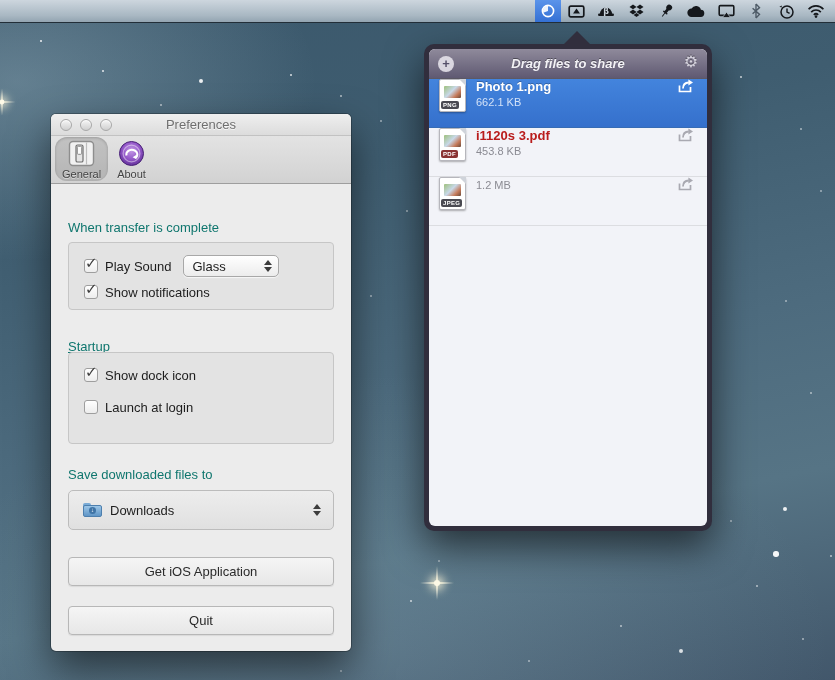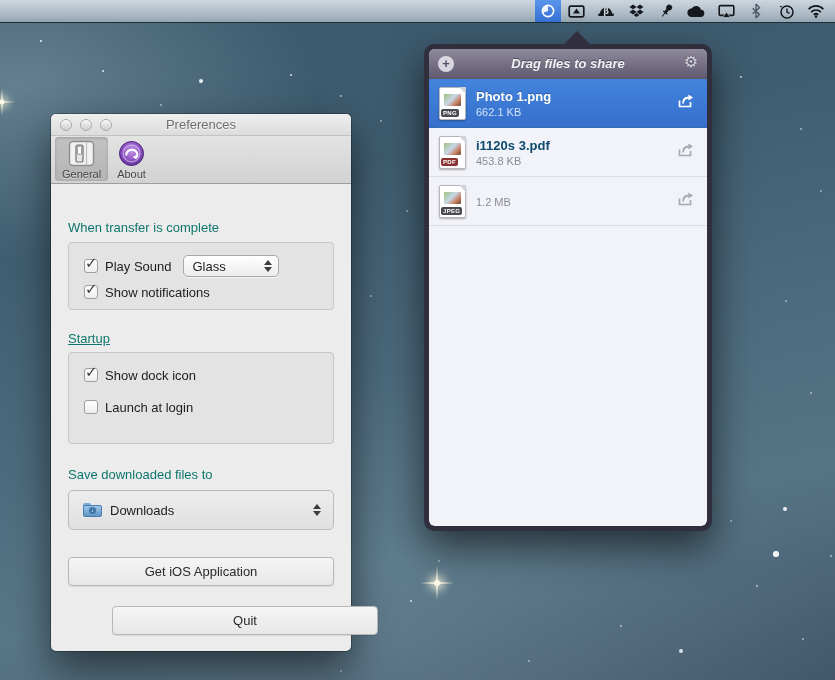--- a/index.html
+++ b/index.html
@@ -56,21 +56,21 @@
     background:linear-gradient(#f6f6f6,#cfcfcf); border:1px solid #a8a8a8; box-shadow:inset 0 1px 1px rgba(255,255,255,.8); }
 
   
   .prefs { position:absolute; left:51px; top:114px; width:300px; height:537px;
     background:#ececec; border-radius:5px; box-shadow:0 18px 40px rgba(0,0,0,.55),0 0 0 1px rgba(0,0,0,.25); z-index:10; }
   .prefs .titlebar { position:relative; height:22px; border-radius:5px 5px 0 0;
     background:linear-gradient(#efefef,#dcdcdc); border-bottom:1px solid #c2c2c2; }
   .prefs .title { text-align:center; font-size:13px; line-height:22px; color:#6f6f6f; text-shadow:0 1px 0 rgba(255,255,255,.7); }
   .prefs .toolbar { height:48px; background:linear-gradient(#e3e3e3,#d2d2d2); border-bottom:1px solid #9e9e9e;
     display:flex; align-items:flex-end; padding:0 4px 2px 4px; gap:2px; }
-  .tb-item { display:flex; flex-direction:column; align-items:center; padding:3px 7px 1px; border-radius:4px; }
+  .tb-item { display:flex; flex-direction:column; align-items:center; padding:3px 7px 1px; border-radius:12px; }
   .tb-item.selected { background:rgba(0,0,0,.14); box-shadow:inset 0 1px 3px rgba(0,0,0,.2); }
   .tb-item .tb-label { font-size:11px; color:#444; margin-top:1px; text-shadow:0 1px 0 rgba(255,255,255,.5); }
 
   .prefs .content { position:relative; padding:0; }
   .sec-head { position:absolute; left:17px; font-size:13px; color:#0f766e; }
   .groupbox { position:absolute; left:17px; width:266px; background:#e3e3e3; border:1px solid #c6c6c6; border-radius:4px; }
 
   .ctl-row { display:flex; align-items:center; gap:7px; }
   .checkbox { width:14px; height:14px; background:linear-gradient(#ffffff,#ededed); border:1px solid #9e9e9e;
     border-radius:3px; position:relative; flex:none; box-shadow:inset 0 1px 1px rgba(255,255,255,.9); }
@@ -111,25 +111,25 @@
   .popover .inner { width:100%; height:100%; border-radius:6px; overflow:hidden; display:flex; flex-direction:column;
     background:#f2f3f8; }
   .pop-header { height:30px; flex:none; background:linear-gradient(#938e a0,#635d76); background:linear-gradient(#8f8a9b,#5f5972);
     border-bottom:1px solid rgba(0,0,0,.35); position:relative; display:flex; align-items:center; justify-content:center; }
   .pop-title { font-size:13px; font-weight:bold; color:#f3f2f6; text-shadow:0 -1px 0 rgba(0,0,0,.4);font-style:italic; }
   .pop-plus { position:absolute; left:9px; top:7px; width:16px; height:16px; border-radius:50%;
     background:rgba(235,233,240,.85); color:#55506a; font-size:13px; font-weight:bold; line-height:15px; text-align:center; }
   .pop-gear { position:absolute; right:9px; top:3px; font-size:16px; color:#d6d3de; text-shadow:0 -1px 0 rgba(0,0,0,.35); }
 
   .file-list { flex:1; }
-  .file-row { height:49px; display:flex; align-items:center; padding:0 12px 0 10px; gap:10px;
+  .file-row { height:49px; display:flex; padding:0 12px 0 10px; gap:10px;
     border-bottom:1px solid rgba(0,0,0,.09); position:relative; }
   .file-row.selected { background:linear-gradient(#4384dd,#3570cc); border-bottom:1px solid rgba(0,0,0,.18); }
   .file-texts { flex:1; min-width:0; }
-  .file-name { font-size:13px; font-weight:bold; color:#0c4a6e; white-space:nowrap; overflow:hidden; }
+  .file-name { font-size:13px; font-weight:bold; color:#b91c1c; white-space:nowrap; overflow:hidden; }
   .file-size { font-size:11px; color:#8b8b93; margin-top:2px; }
   .file-row.selected .file-name { color:#fff; text-shadow:0 -1px 0 rgba(0,0,0,.25); }
   .file-row.selected .file-size { color:#d3e2f8; }
   .share-btn { color:#a9a9b1; flex:none; }
   .file-row.selected .share-btn { color:#ffffff; }
 
   
   .doc { position:relative; width:27px; height:33px; flex:none; background:#fff; border:1px solid #b6b6bc;
     border-radius:2px; box-shadow:0 1px 2px rgba(0,0,0,.3); }
   .doc .fold { position:absolute; right:-1px; top:-1px; width:0; height:0;
@@ -301,21 +301,21 @@
         </span>
       </div>
       <div class="ctl-row" style="height:22px; margin-top:4px;">
         <span class="checkbox checked">
             <span class="mark">✓</span>
           </span>
         <span class="ctl-label">Show notifications</span>
       </div>
     </div>
 
-    <div class="sec-head" style="top:147px;text-decoration:underline;">Startup</div>
+    <div class="sec-head" style="top:155px;text-decoration:underline;">Startup</div>
 
     <div class="groupbox" style="top:168px; height:92px; padding:12px 15px;">
       <div class="ctl-row" style="height:20px;">
         <span class="checkbox checked">
             <span class="mark">✓</span>
           </span>
         <span class="ctl-label">Show dock icon</span>
       </div>
       <div class="ctl-row" style="height:20px; margin-top:12px;">
         <span class="checkbox"></span>
@@ -332,21 +332,21 @@
           <span class="arrow">↓</span>
       </span>
       <span class="sel-label">Downloads</span>
       <span class="stepper">
           <span class="up"></span>
           <span class="down"></span>
         </span>
     </div>
 
     <div class="push-btn" style="top:373px;">Get iOS Application</div>
-    <div class="push-btn" style="top:422px;margin-left:44px;">Quit</div>
+    <div class="push-btn" style="top:422px;">Quit</div>
 
   </div>
 </div>
 
 <div class="popover">
   <div class="arrow-up"></div>
   <div class="inner">
     <div class="pop-header">
       <span class="pop-plus">+</span>
       <span class="pop-title">Drag files to share</span>

